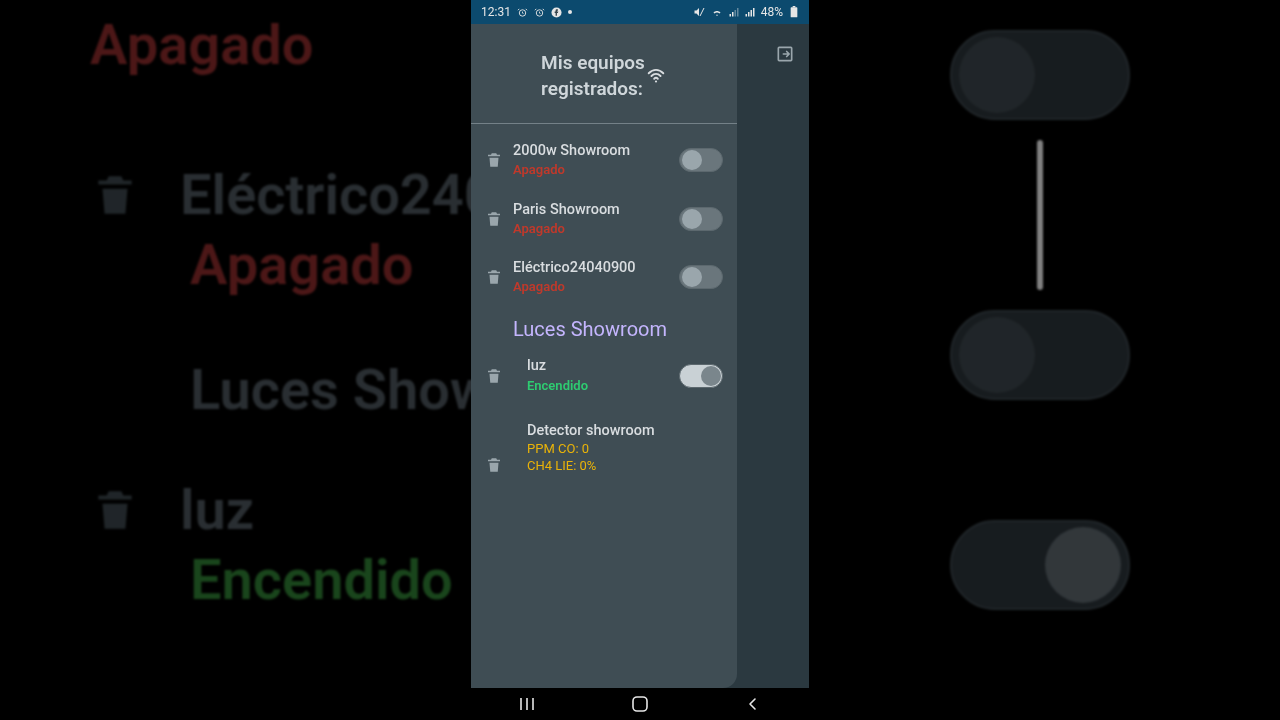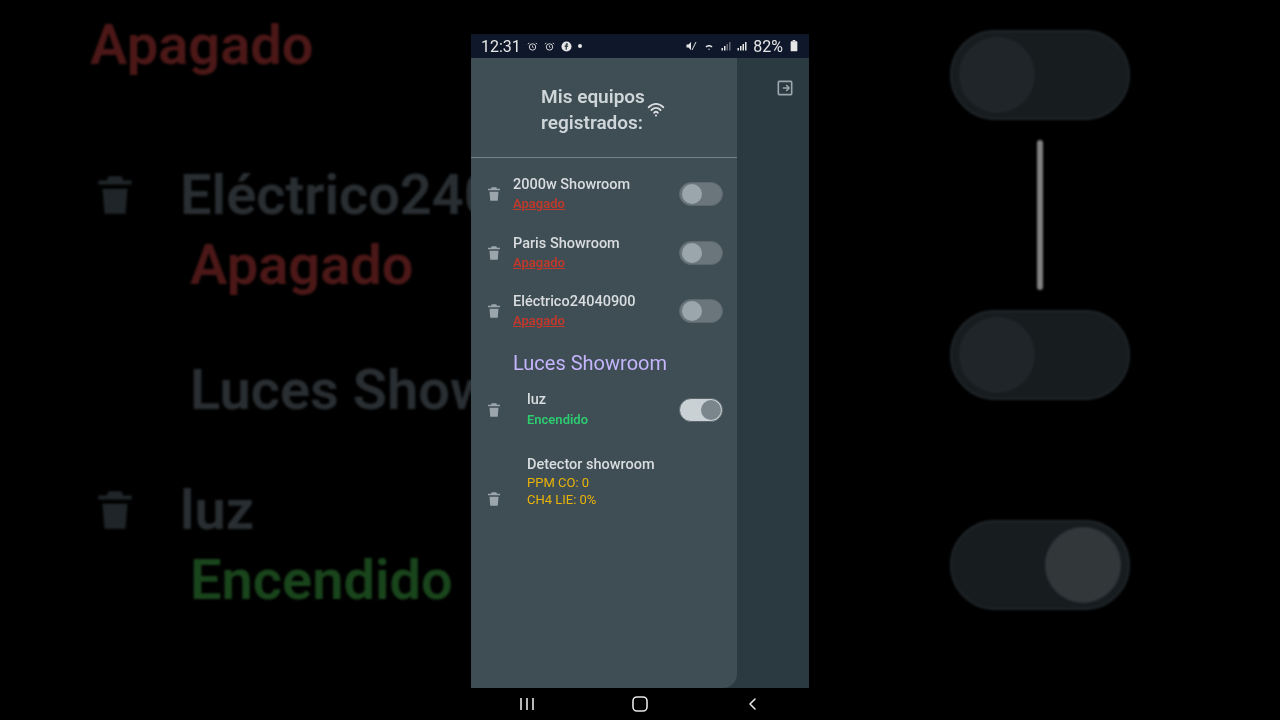--- a/index.html
+++ b/index.html
@@ -47,26 +47,25 @@
   .phone {
     position:absolute;
     left:50%; top:0;
     transform:translateX(-50%);
     width:338px; height:720px;
     background:#000;
     display:flex; flex-direction:column;
   }
   .statusbar{
     height:24px;
-    background:#0f172a;
+    background:#0c4a6e;
     color:#e6e6e6;
-    font-size:16px;
+    font-size:12px;
     display:flex; align-items:center; justify-content:space-between;
     padding:0 10px;
-    margin-top:34px;
   }
   .statusbar .sb-left, .statusbar .sb-right{ display:flex; align-items:center; gap:6px;}
   .sb-dot{ width:4px; height:4px; border-radius:50%; background:#e6e6e6; display:inline-block;}
   .statusbar svg{ display:block; }
 
   .app-area{
     position:relative;
     flex:1;
     background:#2b3940;
     display:flex;
@@ -92,21 +91,21 @@
     display:flex; align-items:center; gap:10px;
     padding:8px 4px;
   }
   .dev-row.indent{ padding-left:4px; }
   .trash{
     width:18px; height:20px; flex:0 0 18px; color:#9aa6ac;
   }
   .dev-text{ flex:1; min-width:0;}
   .dev-name{ font-size:14.5px; color:#d9dde0; font-weight:500; line-height:1.25; white-space:nowrap; overflow:hidden; text-overflow:ellipsis;}
   .dev-status{ font-size:13px; font-weight:600; line-height:1.25; margin-top:2px;}
-  .status-off{ color:#c0392b;text-decoration:underline; }
+  .status-off{ color:#c0392b; }
   .status-on { color:#2ecc71; }
   .dev-sub { font-size:13px; color:#eab308; line-height:1.35;}
   .group-title{ font-size:20px; color:#c4b5fd; font-weight:400; padding:8px 4px 2px 32px;}
   .toggle{
     width:44px; height:24px; border-radius:24px; background:#6a767c; position:relative; flex:0 0 44px;
     border:1px solid #5c686e;
   }
   .toggle .knob{
     position:absolute; width:20px; height:20px; border-radius:50%; background:#9aa6ac; top:1px; left:2px;
     transition:left .15s;
@@ -209,21 +208,21 @@
             <rect x="6" y="10" width="3" height="9"></rect>
             <rect x="11" y="6" width="3" height="13" opacity=".4"></rect>
             <rect x="16" y="2" width="3" height="17" opacity=".4"></rect>
           </svg>
         <svg width="10" height="10" viewBox="0 0 20 20" fill="#e6e6e6">
             <rect x="1" y="14" width="3" height="5"></rect>
             <rect x="6" y="10" width="3" height="9"></rect>
             <rect x="11" y="6" width="3" height="13"></rect>
             <rect x="16" y="2" width="3" height="17"></rect>
           </svg>
-        <span>82%</span>
+        <span>48%</span>
         <svg width="10" height="12" viewBox="0 0 12 18" fill="#e6e6e6">
             <rect x="1" y="2" width="10" height="15" rx="1"></rect>
             <rect x="4" y="0" width="4" height="2"></rect>
           </svg>
       </div>
     </div>
 
     <div class="app-area">
       <div class="panel">
         <div class="panel-header">

